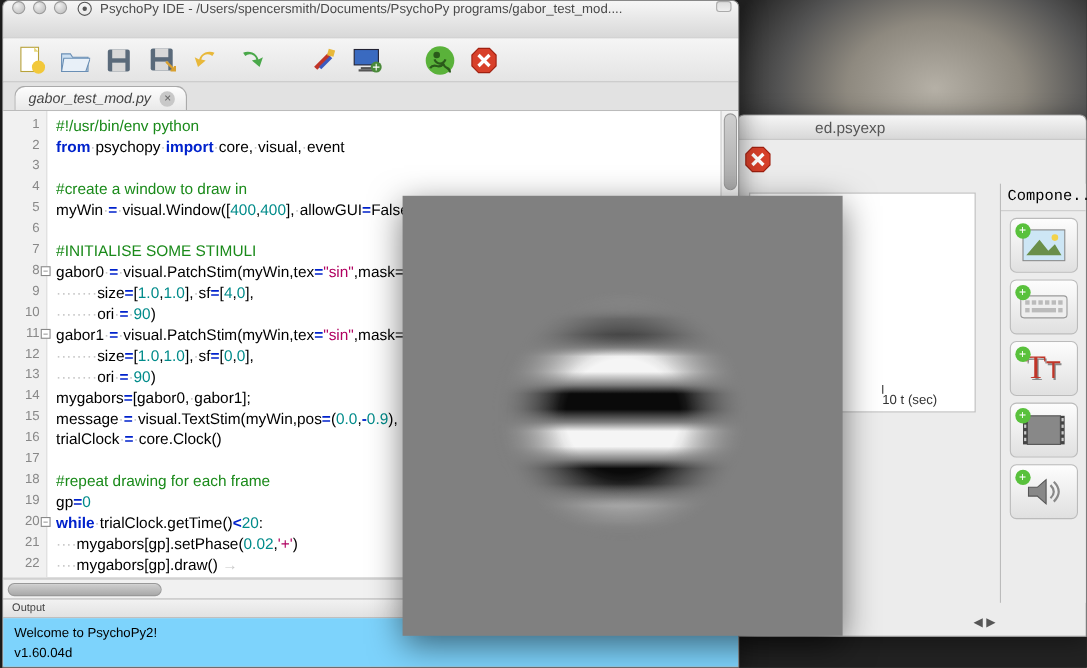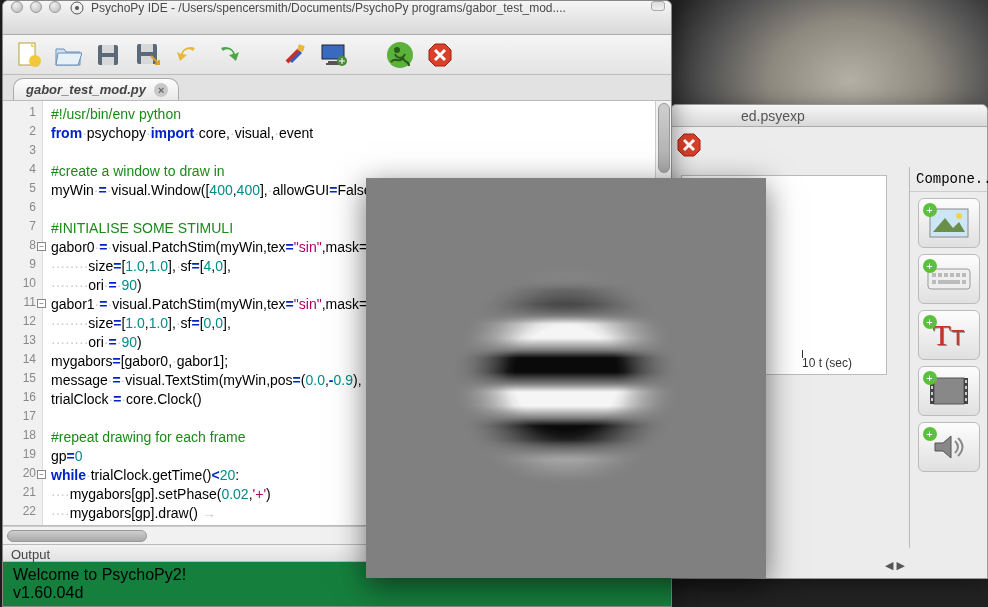--- a/index.html
+++ b/index.html
@@ -31,41 +31,41 @@
 .ide .traffic { display:flex; gap:7px; padding:0 8px; }
 .ide .traffic span { width:12px; height:12px; border-radius:6px; background:radial-gradient(circle at 35% 30%,#f0f0f0,#b8b8b8); border:1px solid #9a9a9a; }
 .ide .title-txt { flex:1; text-align:left; padding-left:6px; white-space:nowrap; overflow:hidden; }
 .ide .tb-hole { width:14px; height:10px; margin-right:6px; background:linear-gradient(#ddd,#eee); border:1px solid #aaa; border-radius:3px; }
 
 .ide .toolbar { height:40px; background:linear-gradient(#f5f5f5,#e4e4e4); border-bottom:1px solid #bbb; display:flex; align-items:center; padding:0 10px; gap:10px; }
 .tb-btn { width:30px; height:30px; display:flex; align-items:center; justify-content:center; font-size:20px; }
 .tb-sep { width:16px; }
 
 .tabrow { height:26px; background:#e2e2e2; border-bottom:1px solid #bbb; display:flex; align-items:flex-end; padding-left:10px; }
-.file-tab { background:linear-gradient(#fdfdfd,#e9e9e9); border:1px solid #aaa; border-bottom:none; border-radius:10px 10px 0 0; padding:3px 10px 3px 12px; font-size:13px; font-style:italic; color:#444; display:flex; align-items:center; gap:8px;font-weight:bold; }
+.file-tab { background:linear-gradient(#fdfdfd,#e9e9e9); border:1px solid #aaa; border-bottom:none; border-radius:10px 10px 0 0; padding:3px 10px 3px 12px; font-size:13px; font-style:italic; color:#444; display:flex; align-items:center; gap:8px; }
 .file-tab .x { width:14px; height:14px; border-radius:7px; background:#c8c8c8; color:#666; font-size:11px; line-height:14px; text-align:center; }
 
 .editor-wrap { flex:1; display:flex; background:#fff; position:relative; border-bottom:1px solid #bbb; overflow:hidden; }
 .gutter { width:40px; background:#f1f1f1; border-right:1px solid #ddd; padding-top:4px; }
 .gutter .ln { height:19px; font-size:12px; color:#888; text-align:right; padding-right:6px; position:relative; }
 .gutter .fold { position:absolute; right:-4px; top:4px; width:9px; height:9px; border:1px solid #888; background:#fff; font-size:8px; line-height:7px; text-align:center; color:#555; }
 .code { flex:1; padding:4px 0 0 8px; font-family:"Comic Sans MS","Chalkboard",cursive; font-size:14px; line-height:19px; color:#000; white-space:pre; overflow:hidden; }
 .code .kw { color:#0022cc; font-weight:bold; }
 .code .com { color:#1a8a1a; }
 .code .str { color:#b00060; }
 .code .num { color:#008b8a; }
 .code .op { color:#0022cc; font-weight:bold; }
 .code .ws { color:#c8c8c8; }
 .vscroll { width:16px; background:#f1f1f1; border-left:1px solid #ccc; position:relative; }
 .vscroll .thumb { position:absolute; left:2px; top:2px; width:12px; height:70px; background:linear-gradient(#cfcfcf,#a9a9a9); border-radius:6px; border:1px solid #999; }
 .hscroll { height:18px; background:#f1f1f1; border-top:1px solid #ccc; display:flex; align-items:center; }
 .hscroll .thumb { width:140px; height:12px; margin-left:4px; background:linear-gradient(#cfcfcf,#a9a9a9); border-radius:6px; border:1px solid #999; }
 
-.out-hdr { height:18px; background:linear-gradient(#f2f2f2,#e2e2e2); border-top:1px solid #bbb; border-bottom:1px solid #bbb; font-size:13px; color:#444; padding:2px 8px; }
-.out-body { flex:0 0 44px; background:#15803d; font-size:16px; padding:4px 10px; line-height:18px; }
+.out-hdr { height:18px; background:linear-gradient(#f2f2f2,#e2e2e2); border-top:1px solid #bbb; border-bottom:1px solid #bbb; font-size:10px; color:#444; padding:2px 8px; }
+.out-body { flex:0 0 44px; background:#7dd3fc; font-size:12px; padding:4px 10px; line-height:18px; }
 
 
 .stim { position:absolute; left:366px; top:178px; width:400px; height:400px; background:#808080; box-shadow:0 8px 30px rgba(0,0,0,.55); overflow:hidden; }
 .gabor { position:absolute; left:50%; top:50%; width:260px; height:260px; transform:translate(-50%,-50%); border-radius:50%;
   background:
     radial-gradient(circle,rgba(128,128,128,0) 0%,rgba(128,128,128,0) 28%,#808080 62%),
     repeating-linear-gradient(0deg,#000 0px,#000 14px,#808080 22px,#fff 34px,#fff 48px,#808080 56px,#000 68px);
   -webkit-mask:radial-gradient(circle,#000 0%,#000 32%,transparent 65%);
           mask:radial-gradient(circle,#000 0%,#000 32%,transparent 65%);
   opacity:.92;

